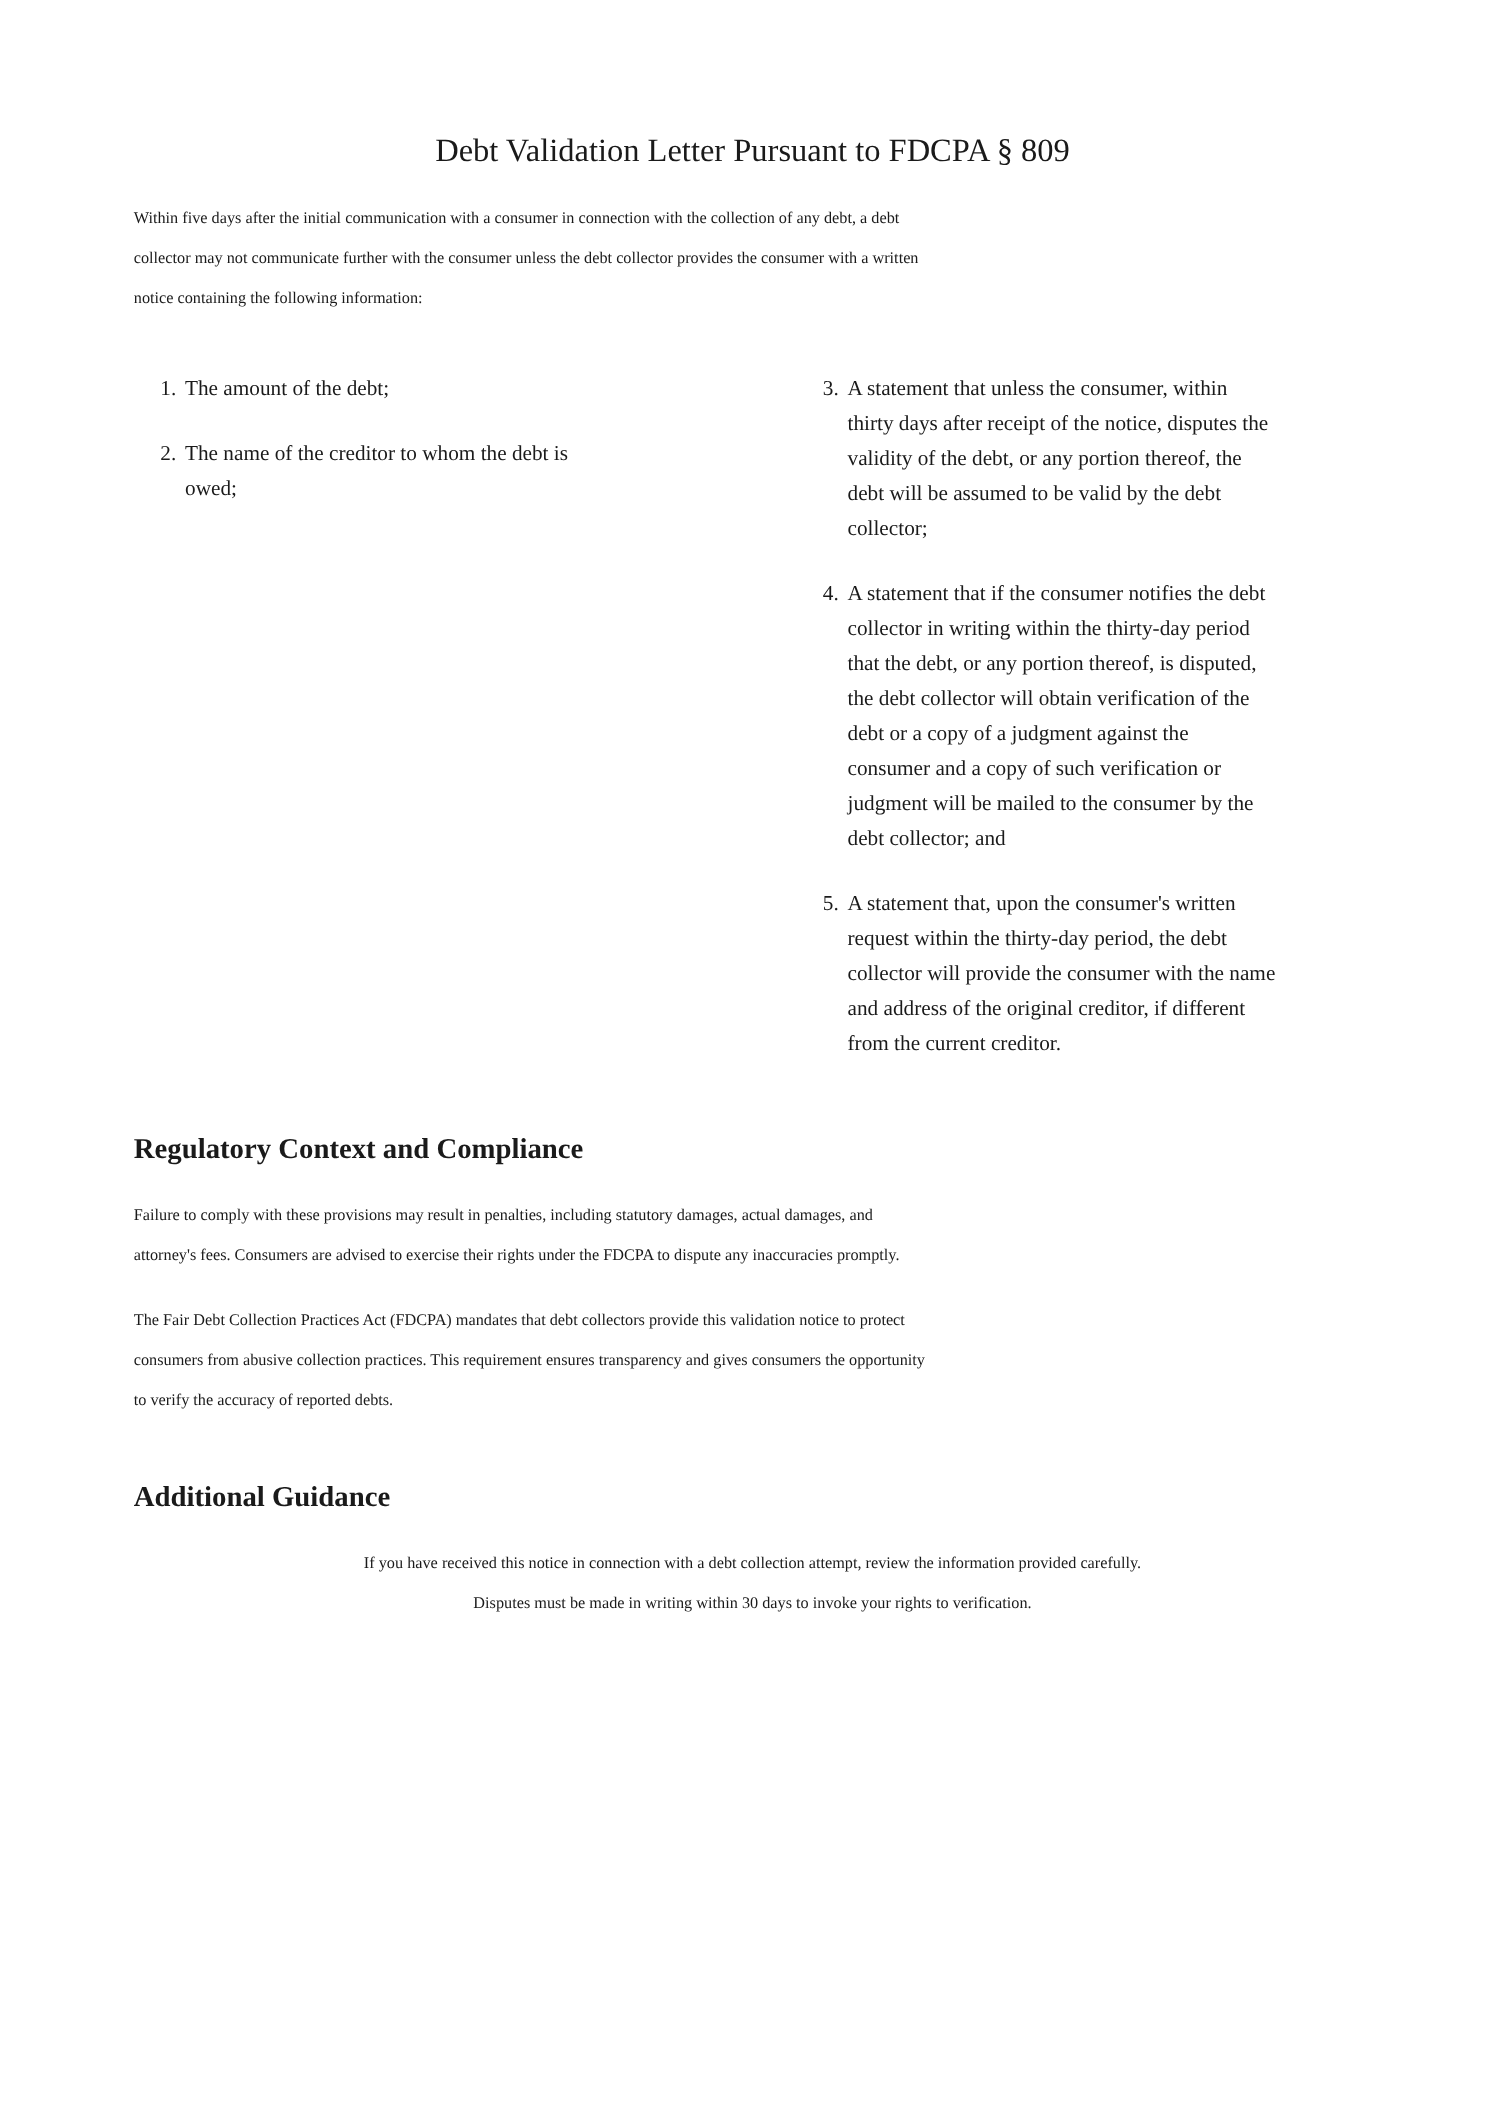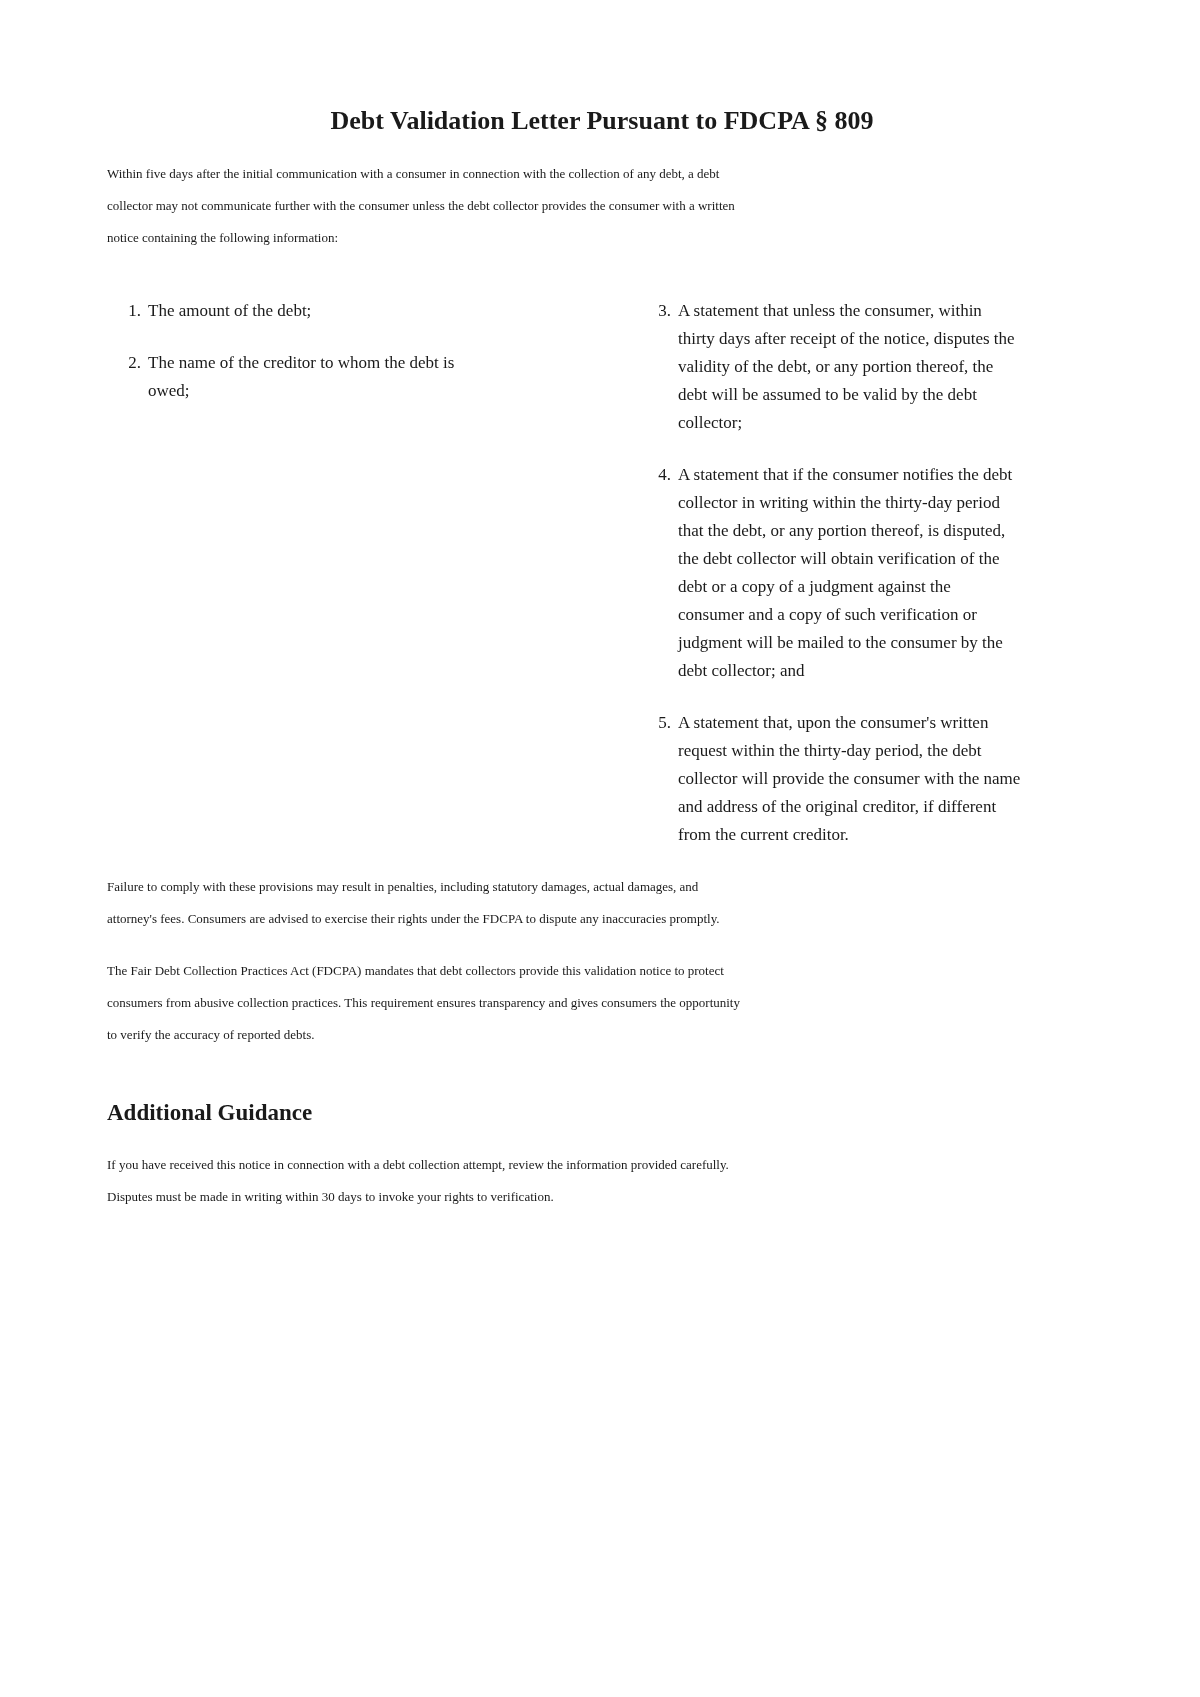--- a/index.html
+++ b/index.html
@@ -19,21 +19,21 @@
     color: var(--text-color);
   }
   .content {
     width: 990px;
     margin-left: 107px;
     padding-top: 104px;
   }
   .doc-title {
     font-size: 26px;
     line-height: 34px;
-    font-weight: bold;
+    font-weight: normal;
     text-align: center;
     margin: 0;
   }
   .statute {
     font-size: 24px;
     line-height: 32px;
     margin-top: 30px;
   }
   .subheading {
     font-size: 19px;
@@ -41,21 +41,21 @@
     font-weight: bold;
     margin: 32px 0 0 0;
   }
   .para {
     font-size: 13px;
     line-height: 32px;
     white-space: pre-line;
     margin: 20px 0 0 0;
   }
   .para.gap-22 { margin-top: 22px; }
-  .para.gap-21 { margin-top: 21px; }
+  .para.gap-21 { margin-top: 21px; text-align: center; }
   .requirements {
     margin: 43px 0 0 10px;
     display: grid;
     grid-template-columns: 440px 440px;
     column-gap: 90px;
   }
   .req-item {
     display: flex;
     font-size: 17px;
     line-height: 28px;
@@ -130,20 +130,21 @@
           <span class="req-num">5.</span>
           <div class="req-text">A statement that, upon the consumer's written
 request within the thirty-day period, the debt
 collector will provide the consumer with the name
 and address of the original creditor, if different
 from the current creditor.</div>
         </div>
       </div>
     </div>
 
+  <h2 class="section-heading" id="regulatory-heading">Regulatory Context and Compliance</h2>
 
   <p class="para gap-22">Failure to comply with these provisions may result in penalties, including statutory damages, actual damages, and
 attorney's fees. Consumers are advised to exercise their rights under the FDCPA to dispute any inaccuracies promptly.</p>
 
   <p class="para">The Fair Debt Collection Practices Act (FDCPA) mandates that debt collectors provide this validation notice to protect
 consumers from abusive collection practices. This requirement ensures transparency and gives consumers the opportunity
 to verify the accuracy of reported debts.</p>
 
   <h2 class="section-heading" id="guidance-heading">Additional Guidance</h2>
 

